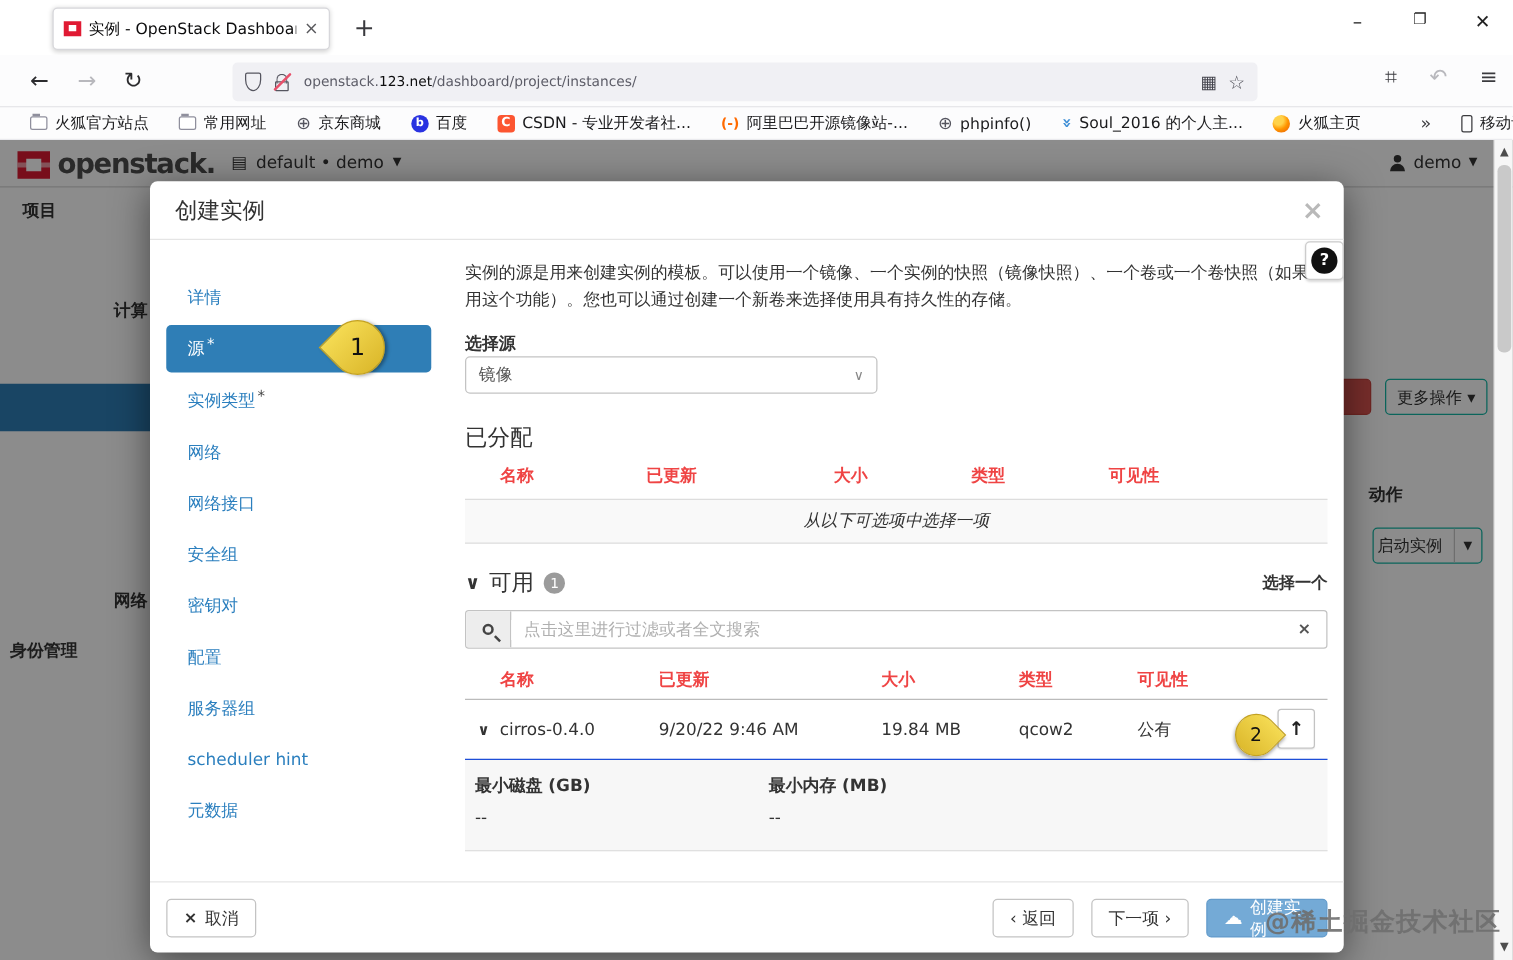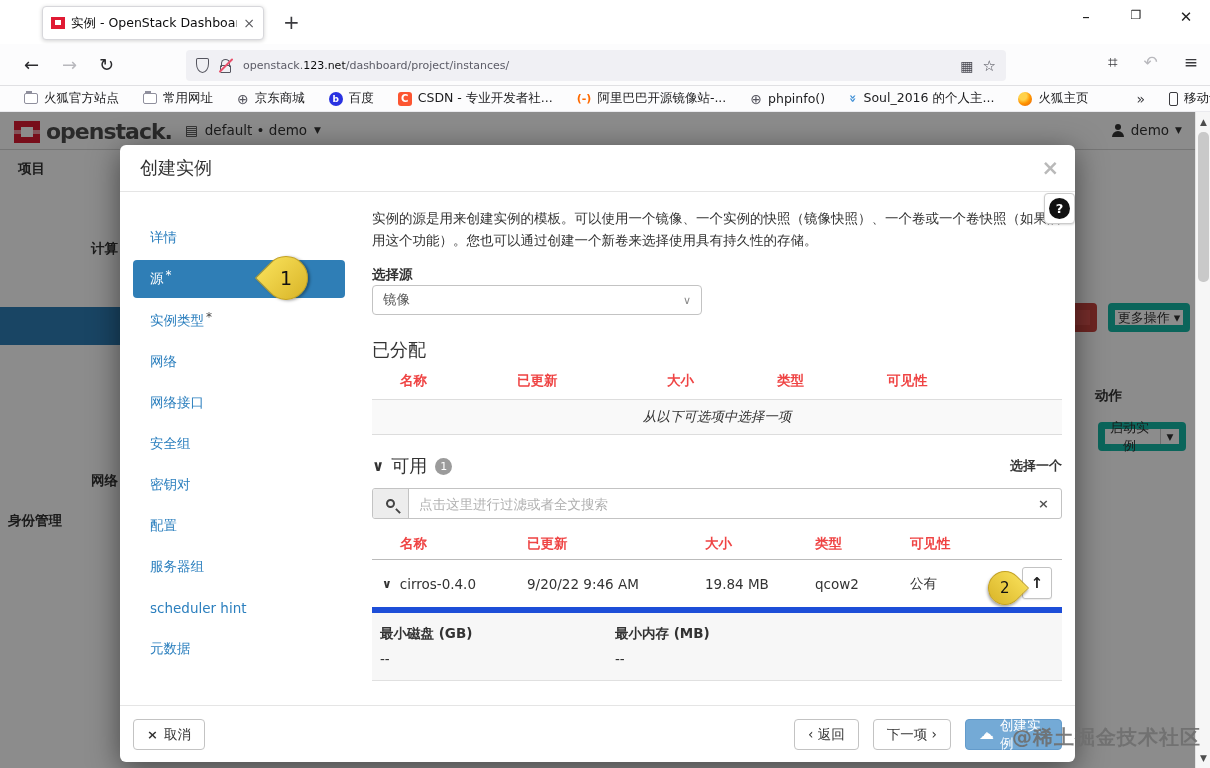--- a/index.html
+++ b/index.html
@@ -71,21 +71,21 @@
   #context-switch { position:absolute; left:185px; top:10px; display:flex; align-items:center; gap:7px;
     font-size:13.5px; color:#333; }
   #user-menu { position:absolute; right:28px; top:10px; display:flex; align-items:center; gap:6px;
     font-size:13.5px; color:#333; }
   .ic-user { width:13px; height:13px; position:relative; }
   .ic-user::before { content:""; position:absolute; left:3.5px; top:0; width:6px; height:6px; border-radius:50%; background:#333; }
   .ic-user::after { content:""; position:absolute; left:0.5px; top:7px; width:12px; height:6px; border-radius:6px 6px 0 0; background:#333; }
   .caret { font-size:9px; color:#333; }
   .sb-item { position:absolute; font-size:13.5px; color:#333;font-weight:bold; }
   #sb-band { position:absolute; left:0; top:195px; width:360px; height:38px; background:#2f7eb6; }
-  .bg-btn { position:absolute; height:29px; border:7px solid #14b8a6; background:#fff; border-radius:4px;
+  .bg-btn { position:absolute; height:29px; border:1px solid #14b8a6; background:#fff; border-radius:4px;
     font-size:13px; color:#333; display:flex; align-items:center; justify-content:center; gap:6px; }
   #btn-delete-frag { left:1040px; top:191px; width:57px; background:#d9534f; border-color:#c9443f; color:#fff; }
   #btn-more { left:1108px; top:191px; width:82px; }
   #actions-header { position:absolute; left:1095px; top:275px; font-size:13.5px; font-weight:bold; color:#333; }
   #btn-launch-bg { left:1098px; top:310px; width:88px; padding:0; }
   #btn-launch-bg .split { width:62px; text-align:center; }
   #btn-launch-bg .split-caret { width:24px; border-left:1px solid #c9c9c9; height:100%;
     display:flex; align-items:center; justify-content:center; }
 
   #overlay { position:absolute; left:0; top:112px; width:1210px; height:656px; background:rgba(0,0,0,.45); z-index:5; }
@@ -155,21 +155,21 @@
   #avail-head { top:343px; height:25px; border-bottom:1px solid #bbb; }
   .thB .c1{width:155px;padding-left:28px;} .thB .c2{width:178px;} .thB .c3{width:110px;} .thB .c4{width:95px;} .thB .c5{width:90px;}
   #avail-row { position:absolute; left:0; top:368px; width:690px; height:47px; display:flex; align-items:center;
     font-size:13.5px; color:#333; }
   #avail-row .cell { display:flex; align-items:center; }
   .row-chevron { font-size:12px; font-weight:bold; color:#333; margin-right:8px; }
   #row-up-btn { position:absolute; right:10px; top:7px; width:30px; height:32px; background:#fff;
     border:1px solid #c3c3c3; border-radius:3px; display:flex; align-items:center; justify-content:center;
     font-size:15px; font-weight:bold; color:#222; box-shadow:0 1px 1px rgba(0,0,0,.08); }
   #row-detail { position:absolute; left:0; top:415px; width:690px; height:74px; background:#f7f7f7;
-    border-top:6px solid #1d4ed8; border-bottom:1px solid #e0e0e0; }
+    border-top:1px solid #1d4ed8; border-bottom:1px solid #e0e0e0; }
   .detail-col { position:absolute; top:12px; font-size:13.5px; color:#333; }
   .detail-col .lbl { font-weight:bold; }
   .detail-col .val { margin-top:8px; }
   #detail-disk { left:8px; } #detail-ram { left:243px; }
 
   #modal-footer { position:absolute; left:0; bottom:0; width:100%; height:57px; border-top:1px solid #e5e5e5; }
   .btn { height:31px; border:1px solid #c3c3c3; border-radius:4px; background:#fff; font-size:13.5px; color:#333;
     display:flex; align-items:center; justify-content:center; gap:6px; padding:0 13px; }
   #cancel-btn { position:absolute; left:13px; top:13px; }
   #cancel-btn .x { font-weight:bold; font-size:13px; }

